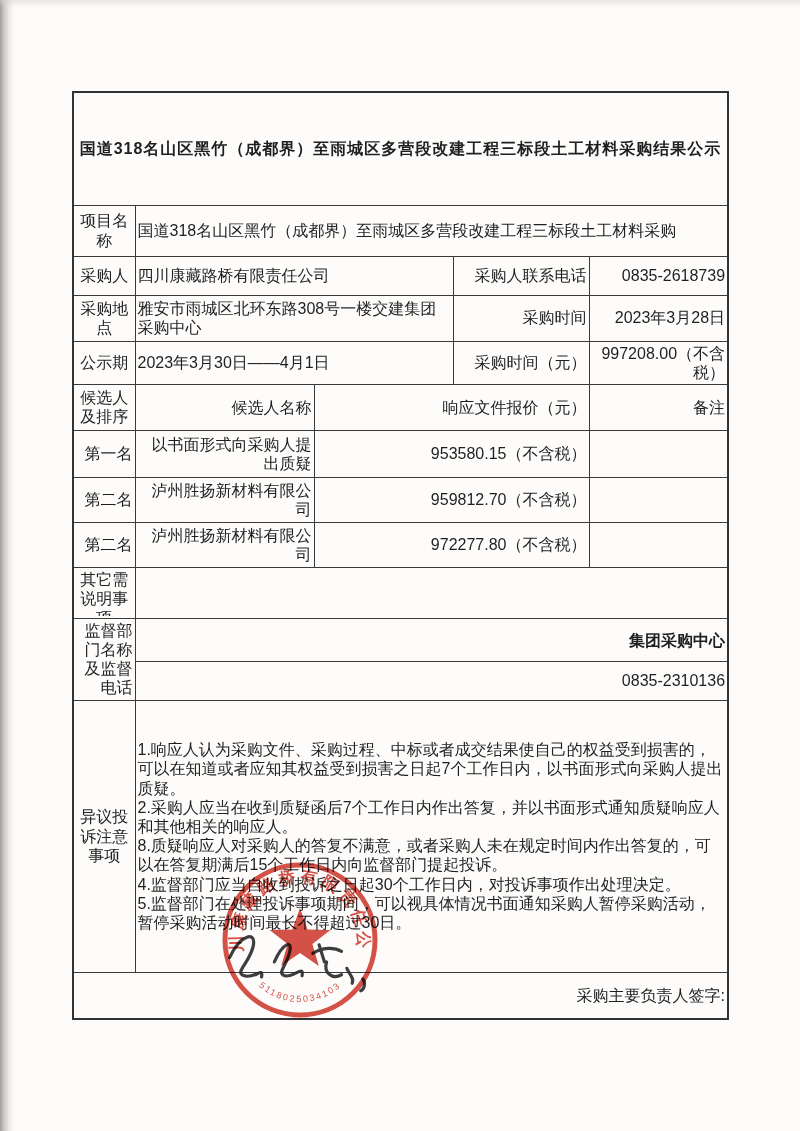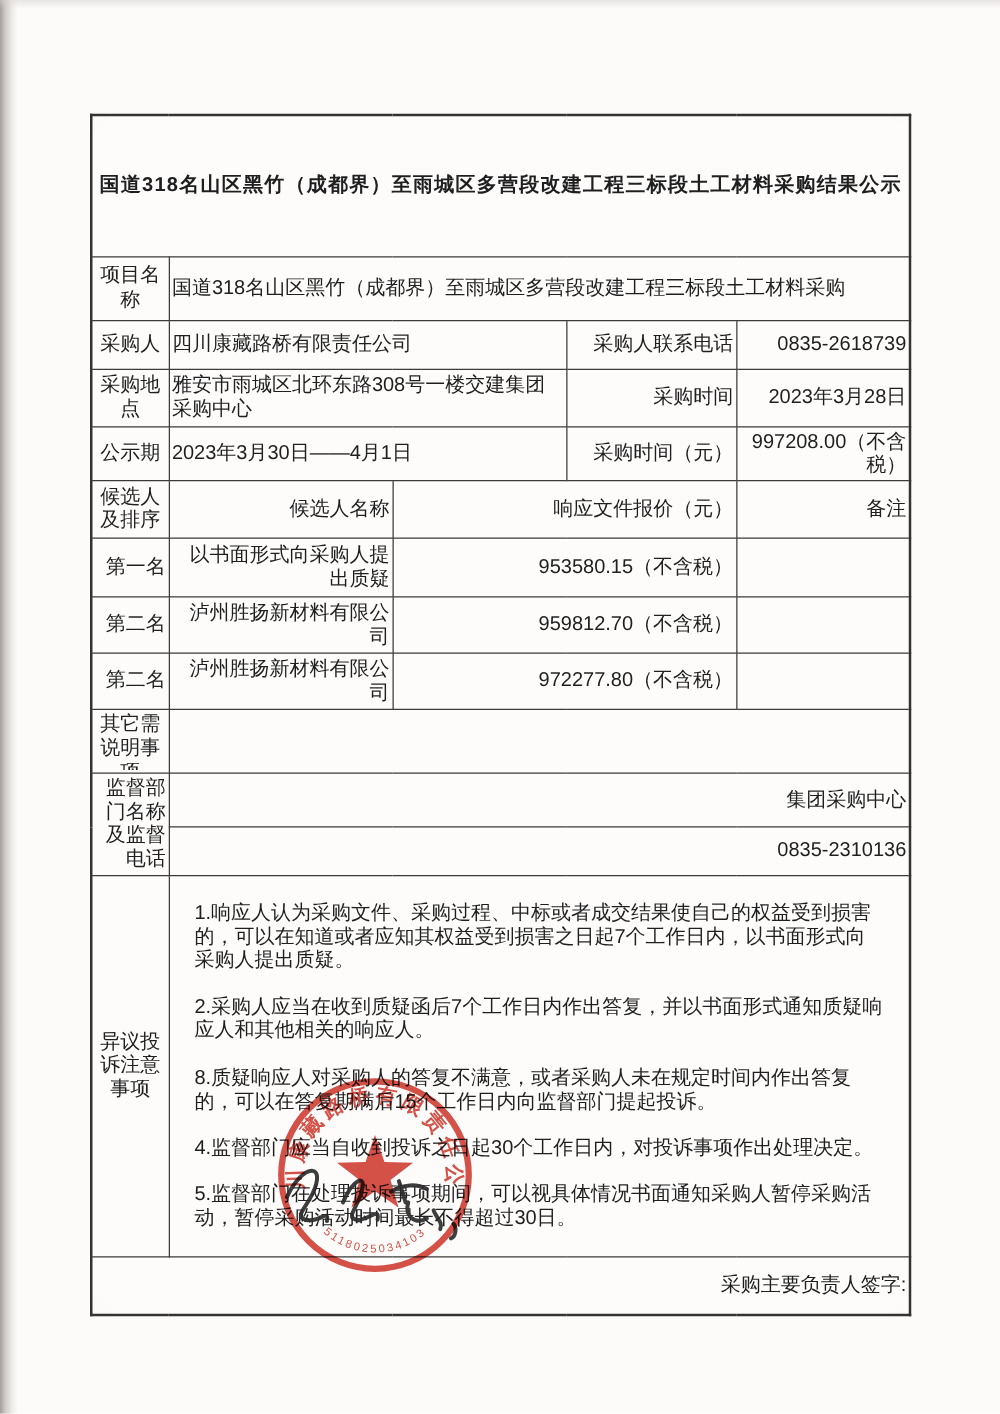--- a/index.html
+++ b/index.html
@@ -49,21 +49,21 @@
     line-height:1.8;
     letter-spacing:1px;
     padding:4px 12px;
   }
   td.lbl{padding:2px 2px;text-align:center;}
   td.lbl-c{text-align:right;}
   td.val{padding-left:7px;}
   td.ctr{text-align:right;}
   .clipbox{max-height:46px;overflow:hidden;}
   td.objection-body{padding:6px 6px 6px 8px;font-size:15.5px;line-height:1.62;}
-  .obj-item{margin:18px;}
+  .obj-item{margin:0;}
   td.sign-cell{padding-left:7px;font-size:16px;text-align:right;}
   
   .seal{
     position:absolute;left:215px;top:855px;width:170px;height:170px;
     mix-blend-mode:multiply;
     opacity:.88;
   }
   .signature{
     position:absolute;left:216px;top:915px;width:170px;height:80px;
     opacity:.92;
@@ -146,21 +146,21 @@
 
     <tr style="height:48px">
       <td class="lbl" style="vertical-align:top">
         <div class="clipbox">其它需说明事项</div>
       </td>
       <td colspan="4" class="val"></td>
     </tr>
 
     <tr style="height:40px">
       <td rowspan="2" class="lbl lbl-c">监督部门名称及监督电话</td>
-      <td colspan="4" class="ctr" style="font-weight:normal">集团采购中心</td>
+      <td colspan="4" class="ctr" style="font-weight:bold">集团采购中心</td>
     </tr>
     <tr style="height:35px">
       <td colspan="4" class="ctr">0835-2310136</td>
     </tr>
 
     <tr style="height:272px">
       <td class="lbl">异议投诉注意事项</td>
       <td colspan="4" class="objection-body">
         <p class="obj-item">1.响应人认为采购文件、采购过程、中标或者成交结果使自己的权益受到损害的，可以在知道或者应知其权益受到损害之日起7个工作日内，以书面形式向采购人提出质疑。</p>
         <p class="obj-item">2.采购人应当在收到质疑函后7个工作日内作出答复，并以书面形式通知质疑响应人和其他相关的响应人。</p>

